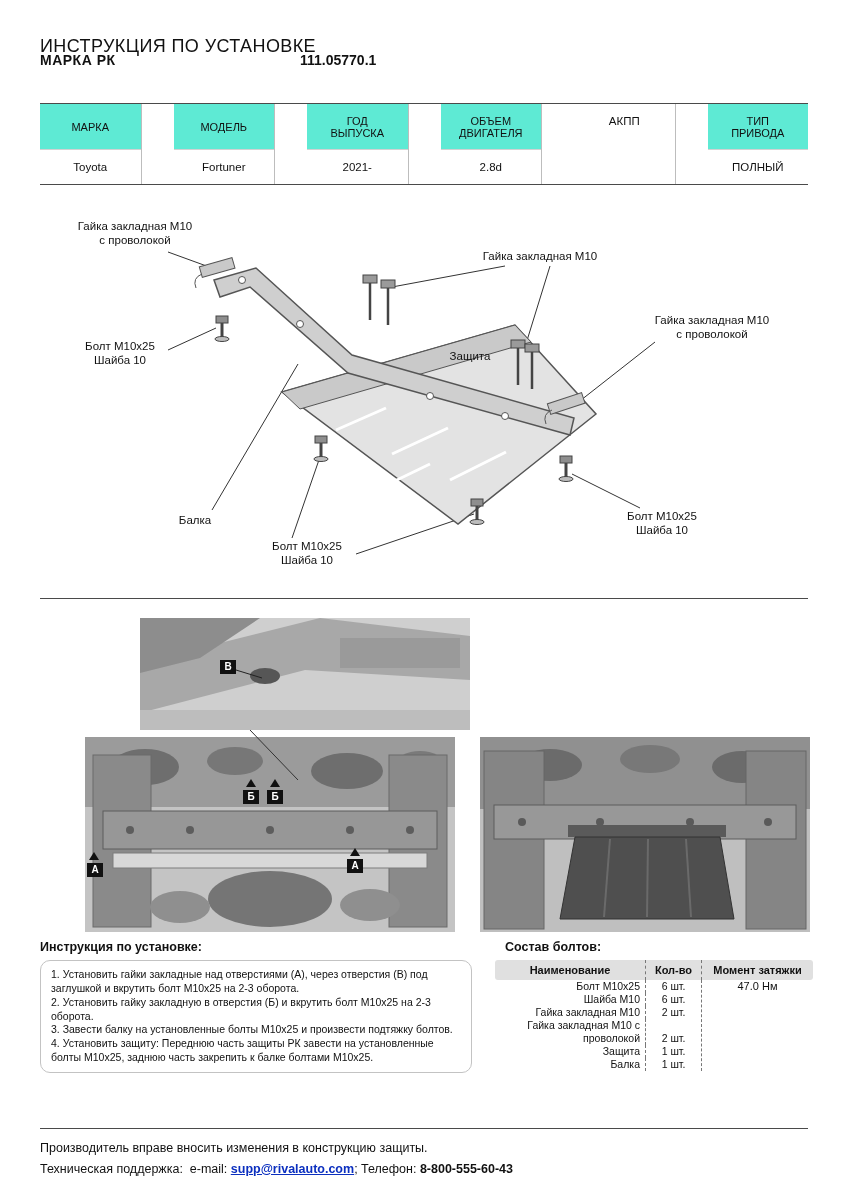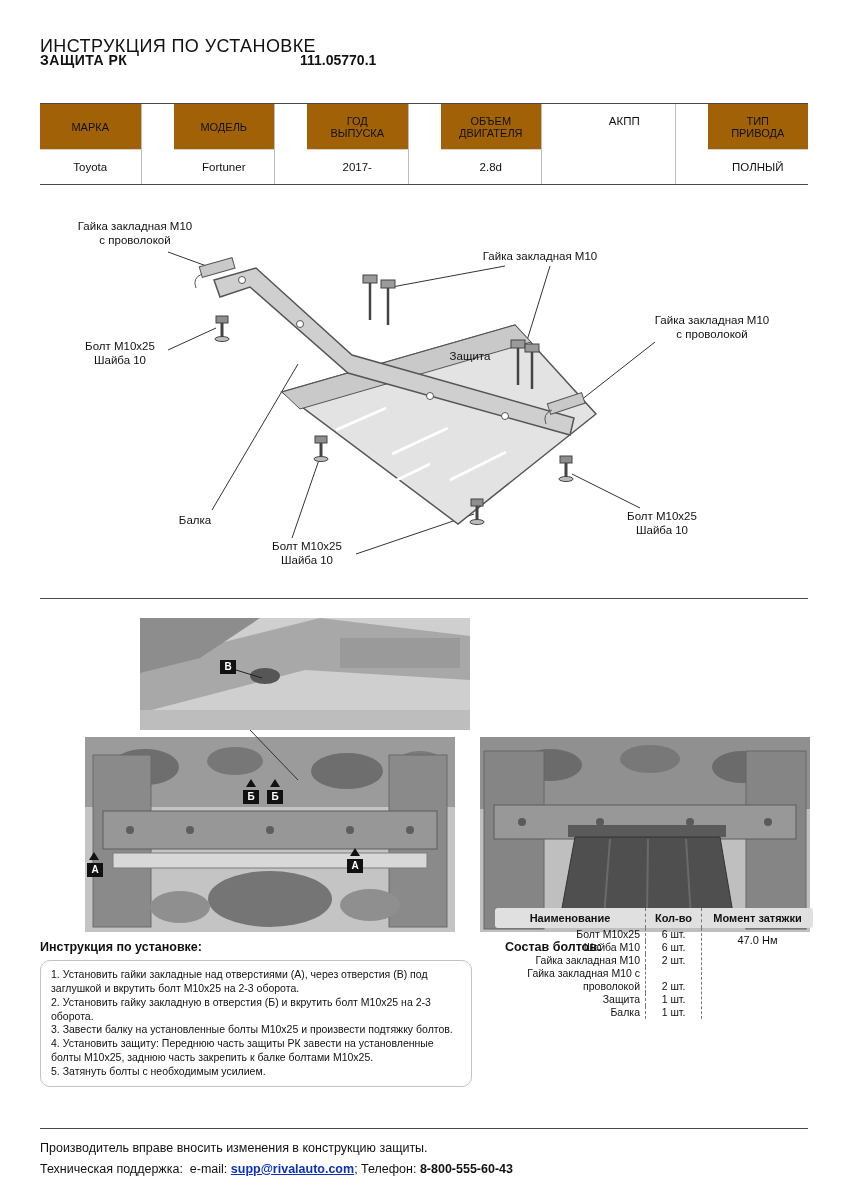--- a/index.html
+++ b/index.html
@@ -9,21 +9,21 @@
 
   
   .doc-title { left:40px; top:36px; font-size:18px; letter-spacing:.4px; }
   .product { left:40px; top:52px; font-size:14px; font-weight:bold; letter-spacing:.5px; }
   .partnum { left:300px; top:52px; font-size:14px; font-weight:bold; }
 
   
   .spec { left:40px; top:103px; width:768px; display:flex; border-top:1.5px solid #4a4a4a; border-bottom:1.5px solid #4a4a4a; }
   .spec-col { flex:1; }
   .spec-col + .spec-col { border-left:1px solid #bdbdbd;padding-left:32px; }
-  .spec-h { height:46px; background:#a16207; display:flex; align-items:center; justify-content:center;
+  .spec-h { height:46px; background:#5eead4; display:flex; align-items:center; justify-content:center;
             text-align:center; white-space:pre-line; font-size:11px; border-bottom:1px solid #d2d2d2; }
   .spec-v { height:34px; display:flex; align-items:center; justify-content:center; font-size:11.5px; }
 
   
   .diagram { left:0; top:192px; width:848px; height:400px; }
   .callout { position:absolute; font-size:11.5px; white-space:pre-line; text-align:center; line-height:1.2; }
 
   
   .photos { left:0; top:610px; width:848px; height:330px; }
   .photo { position:absolute; overflow:hidden; }
@@ -33,60 +33,60 @@
             border-bottom:8px solid #111; z-index:3; }
 
   .divider-top { left:40px; top:598px; width:768px; border-top:1.5px solid #4a4a4a; }
 
   
   .inst-title { left:40px; top:940px; font-size:12.5px; font-weight:bold; }
   .inst-box { left:40px; top:960px; width:432px; border:1px solid #c3c3c3; border-radius:10px; padding:7px 10px; }
   .step { font-size:10.5px; line-height:1.32; }
 
   .parts-title { left:505px; top:940px; font-size:12.5px; font-weight:bold; }
-  .parts-table { left:495px; top:908px; width:318px; font-size:10.5px; }
+  .parts-table { left:495px; top:960px; width:318px; font-size:10.5px; }
   .pt-header { display:flex; background:#e0e0e0; border-radius:3px; font-size:11px; font-weight:bold; height:20px; align-items:center; }
   .pt-h-name  { width:150px; text-align:center; }
   .pt-h-qty   { width:56px;  text-align:center; border-left:1px dashed #777; height:100%; line-height:20px; }
   .pt-h-torq  { width:112px; text-align:center; border-left:1px dashed #777; height:100%; line-height:20px; }
   .pt-body { display:flex; }
   .pt-rows { width:206px; }
   .pt-row { display:flex; }
   .pt-name { width:150px; text-align:right; padding-right:5px; white-space:pre-line; line-height:13px; }
   .pt-qty  { width:56px; text-align:center; border-left:1px dashed #777; line-height:13px; }
-  .pt-torq { width:112px; border-left:1px dashed #777; text-align:center; padding-top:6px; font-size:11px; }
+  .pt-torq { width:112px; border-left:1px dashed #777; text-align:center; padding-top:0; font-size:11px; }
 
   
   .footer { left:40px; top:1128px; width:768px; border-top:1.5px solid #4a4a4a; padding-top:9px; }
   .footer-line { font-size:12.5px; line-height:1.65; white-space:pre-wrap; }
   .email-link { color:#0b2fbf; font-weight:bold; text-decoration:underline; cursor:pointer; }
   .phone { font-weight:bold; }
 </style>
 </head>
 <body>
 
 <div class="page">
 
   <div class="abs doc-title">ИНСТРУКЦИЯ ПО УСТАНОВКЕ</div>
-  <div class="abs product">ЗАЩИТА  РК</div>
+  <div class="abs product">МАРКА  РК</div>
   <div class="abs partnum">111.05770.1</div>
 
   <div class="abs spec">
     <div class="spec-col">
       <div class="spec-h">МАРКА</div>
       <div class="spec-v">Toyota</div>
     </div>
     <div class="spec-col">
       <div class="spec-h">МОДЕЛЬ</div>
       <div class="spec-v">Fortuner</div>
     </div>
     <div class="spec-col">
       <div class="spec-h">ГОД
 ВЫПУСКА</div>
-      <div class="spec-v">2017-</div>
+      <div class="spec-v">2021-</div>
     </div>
     <div class="spec-col">
       <div class="spec-h">ОБЪЕМ
 ДВИГАТЕЛЯ</div>
       <div class="spec-v">2.8d</div>
     </div>
     <div class="spec-col">
       <div class="spec-v">АКПП</div>
     </div>
     <div class="spec-col">
@@ -255,21 +255,20 @@
       </svg>
     </div>
   </div>
 
   <div class="abs inst-title">Инструкция по установке:</div>
   <div class="abs inst-box">
     <div class="step">1. Установить гайки закладные над отверстиями (А), через отверстия (В) под заглушкой и вкрутить болт М10х25 на 2-3 оборота.</div>
     <div class="step">2. Установить гайку закладную в отверстия (Б) и вкрутить болт М10х25 на 2-3 оборота.</div>
     <div class="step">3. Завести балку на установленные болты М10х25 и произвести подтяжку болтов.</div>
     <div class="step">4. Установить защиту: Переднюю часть защиты РК завести на установленные болты М10х25, заднюю часть закрепить к балке болтами М10х25.</div>
-    <div class="step">5. Затянуть болты с необходимым усилием.</div>
   </div>
 
   <div class="abs parts-title">Состав болтов:</div>
   <div class="abs parts-table">
     <div class="pt-header">
       <div class="pt-h-name">Наименование</div>
       <div class="pt-h-qty">Кол-во</div>
       <div class="pt-h-torq">Момент затяжки</div>
     </div>
     <div class="pt-body">

